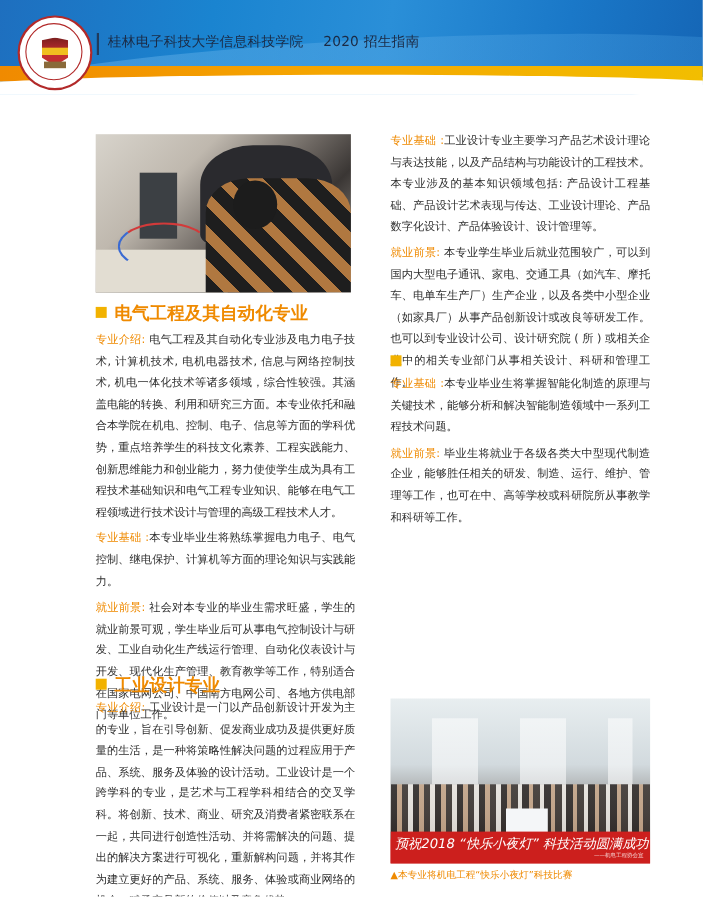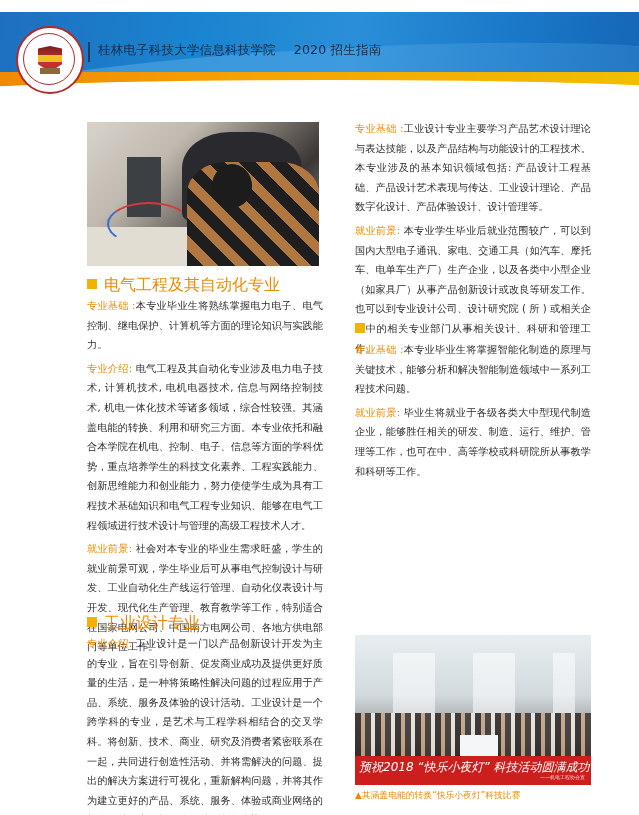--- a/index.html
+++ b/index.html
@@ -1,18 +1,18 @@
 <!DOCTYPE html>
 <html><head>
 <meta charset="utf-8">
 <style>
   html, body { margin:0; padding:0; }
   body { width:639px; height:815px; position:relative; overflow:hidden; background:#ffffff;
          font-family:"DejaVu Sans","Liberation Sans",sans-serif; color:#2b2b2b; }
-  .header { position:absolute; left:0; top:12px; width:639px; height:86px; overflow:hidden; background:#fff; }
+  .header { position:absolute; left:0; top:0; width:639px; height:86px; overflow:hidden; background:#fff; }
   .hdr-blue { position:absolute; left:0; top:0; width:639px; height:70px;
     background:linear-gradient(100deg,#1e6fbf 0%,#1a84d0 30%,#2a8fd8 55%,#1a78c8 80%,#1566b6 100%); }
   .hdr-wave { position:absolute; left:-40px; top:36px; width:760px; height:70px; border-radius:50%;
     background:linear-gradient(90deg,rgba(120,190,240,0.45),rgba(60,150,220,0.3)); transform:rotate(-3deg); }
   .hdr-orange { position:absolute; left:0; top:60px; width:639px; height:14px;
     background:linear-gradient(90deg,#f08a00 0%,#f5a300 40%,#f2be00 100%); }
   .hdr-white { position:absolute; left:-20px; top:68px; width:700px; height:40px; background:#fff;
     border-radius:60% 60% 0 0 / 30% 30% 0 0; }
   .logo { position:absolute; left:16px; top:14px; width:64px; height:64px; border-radius:50%;
     background:#fff; border:2px solid #b22a2a; box-shadow:0 0 0 2px #fff inset; }
@@ -31,21 +31,21 @@
   .p1-person2 { position:absolute; left:100px; top:40px; width:132px; height:104px; border-radius:30% 30% 0 0;
     background:repeating-linear-gradient(45deg,#1e1e1e 0 12px,#b07840 12px 22px); }
   .p1-head { position:absolute; left:125px; top:42px; width:40px; height:44px; border-radius:50%; background:#1c1c1c; }
   .p1-monitor { position:absolute; left:40px; top:35px; width:34px; height:60px; background:#3c4044; }
   .p1-bench { position:absolute; left:0; top:105px; width:120px; height:39px; background:#e2ddd2; }
   .p1-wire { position:absolute; left:20px; top:80px; width:80px; height:40px; border:2px solid #d23a3a; border-radius:50%; border-color:#d23a3a transparent transparent #3a6ad2; }
 
   .col { position:absolute; font-size:10.2px; line-height:19.6px; color:#2e2e2e; text-align:justify; }
   .col-left { left:87px; width:236px; }
   .col-right { left:355px; width:236px; }
-  .sec-title { font-size:16px; font-weight:normal; color:#ef8a00; line-height:22px; margin:0; white-space:nowrap; }
+  .sec-title { font-size:16px; font-weight:bold; color:#ef8a00; line-height:22px; margin:0; white-space:nowrap; }
   .sec-title .sq { display:inline-block; width:10px; height:10px; background:#f2b200; margin-right:7px; vertical-align:1px; }
   .para { margin:0 0 4px 0; }
   .lab { color:#ef8a00;margin-top:21px; }
   .photo2 { position:absolute; left:355px; top:635px; width:236px; height:150px; overflow:hidden;
     background:linear-gradient(180deg,#e8eef0 0%,#d2dade 40%,#8c8a88 70%,#4a4542 85%,#c8201e 85%); }
   .p2-lights { position:absolute; left:20px; top:18px; width:200px; height:60px;
     background:repeating-linear-gradient(90deg,transparent 0 18px,rgba(255,255,255,0.9) 18px 60px,transparent 60px 80px);
     opacity:0.6; }
   .p2-crowd { position:absolute; left:0; top:78px; width:236px; height:50px;
     background:repeating-linear-gradient(90deg,#2b2624 0 6px,#c9a88a 6px 10px,#3b3430 10px 16px,#f0ece6 16px 20px); opacity:0.85; }
@@ -78,22 +78,22 @@
   <div class="p1-monitor"></div>
   <div class="p1-bench"></div>
   <div class="p1-wire"></div>
   <div class="p1-person1"></div>
   <div class="p1-person2"></div>
   <div class="p1-head"></div>
 </div>
 
 <div class="col col-left" style="top:274px;">
   <h2 class="sec-title"><span class="sq"></span><span>电气工程及其自动化专业</span></h2>
+  <p class="para" style="margin-top:4px;"><span class="lab">专业介绍:</span> <span>电气工程及其自动化专业涉及电力电子技术, 计算机技术, 电机电器技术, 信息与网络控制技术, 机电一体化技术等诸多领域，综合性较强。其涵盖电能的转换、利用和研究三方面。本专业依托和融合本学院在机电、控制、电子、信息等方面的学科优势，重点培养学生的科技文化素养、工程实践能力、创新思维能力和创业能力，努力使使学生成为具有工程技术基础知识和电气工程专业知识、能够在电气工程领域进行技术设计与管理的高级工程技术人才。</span></p>
   <p class="para"><span class="lab">专业基础 :</span><span>本专业毕业生将熟练掌握电力电子、电气控制、继电保护、计算机等方面的理论知识与实践能力。</span></p>
-  <p class="para" style="margin-top:4px;"><span class="lab">专业介绍:</span> <span>电气工程及其自动化专业涉及电力电子技术, 计算机技术, 电机电器技术, 信息与网络控制技术, 机电一体化技术等诸多领域，综合性较强。其涵盖电能的转换、利用和研究三方面。本专业依托和融合本学院在机电、控制、电子、信息等方面的学科优势，重点培养学生的科技文化素养、工程实践能力、创新思维能力和创业能力，努力使使学生成为具有工程技术基础知识和电气工程专业知识、能够在电气工程领域进行技术设计与管理的高级工程技术人才。</span></p>
   <p class="para"><span class="lab">就业前景:</span> <span>社会对本专业的毕业生需求旺盛，学生的就业前景可观，学生毕业后可从事电气控制设计与研发、工业自动化生产线运行管理、自动化仪表设计与开发、现代化生产管理、教育教学等工作，特别适合在国家电网公司、中国南方电网公司、各地方供电部门等单位工作。</span></p>
 </div>
 
 <div class="col col-left" style="top:612px;">
   <h2 class="sec-title"><span class="sq"></span><span>工业设计专业</span></h2>
   <p class="para"><span class="lab">专业介绍:</span> <span>工业设计是一门以产品创新设计开发为主的专业，旨在引导创新、促发商业成功及提供更好质量的生活，是一种将策略性解决问题的过程应用于产品、系统、服务及体验的设计活动。工业设计是一个跨学科的专业，是艺术与工程学科相结合的交叉学科。将创新、技术、商业、研究及消费者紧密联系在一起，共同进行创造性活动、并将需解决的问题、提出的解决方案进行可视化，重新解构问题，并将其作为建立更好的产品、系统、服务、体验或商业网络的机会，赋予产品新的价值以及竞争优势。</span></p>
 </div>
 
 <div class="col col-right" style="top:119px;">
   <p class="para"><span class="lab">专业基础 :</span><span>工业设计专业主要学习产品艺术设计理论与表达技能，以及产品结构与功能设计的工程技术。本专业涉及的基本知识领域包括: 产品设计工程基础、产品设计艺术表现与传达、工业设计理论、产品数字化设计、产品体验设计、设计管理等。</span></p>
@@ -107,13 +107,13 @@
 </div>
 
 <div class="photo2">
   <div class="p2-lights"></div>
   <div class="p2-crowd"></div>
   <div class="p2-flag"></div>
   <div class="p2-banner"></div>
   <div class="p2-banner-text">预祝2018 “快乐小夜灯” 科技活动圆满成功</div>
   <div class="p2-banner-sub">——机电工程协会宣</div>
 </div>
-<div class="caption">▲其涵盖电能的转换“快乐小夜灯”科技比赛</div>
+<div class="caption">▲本专业将机电工程“快乐小夜灯”科技比赛</div>
 
 </body></html>

